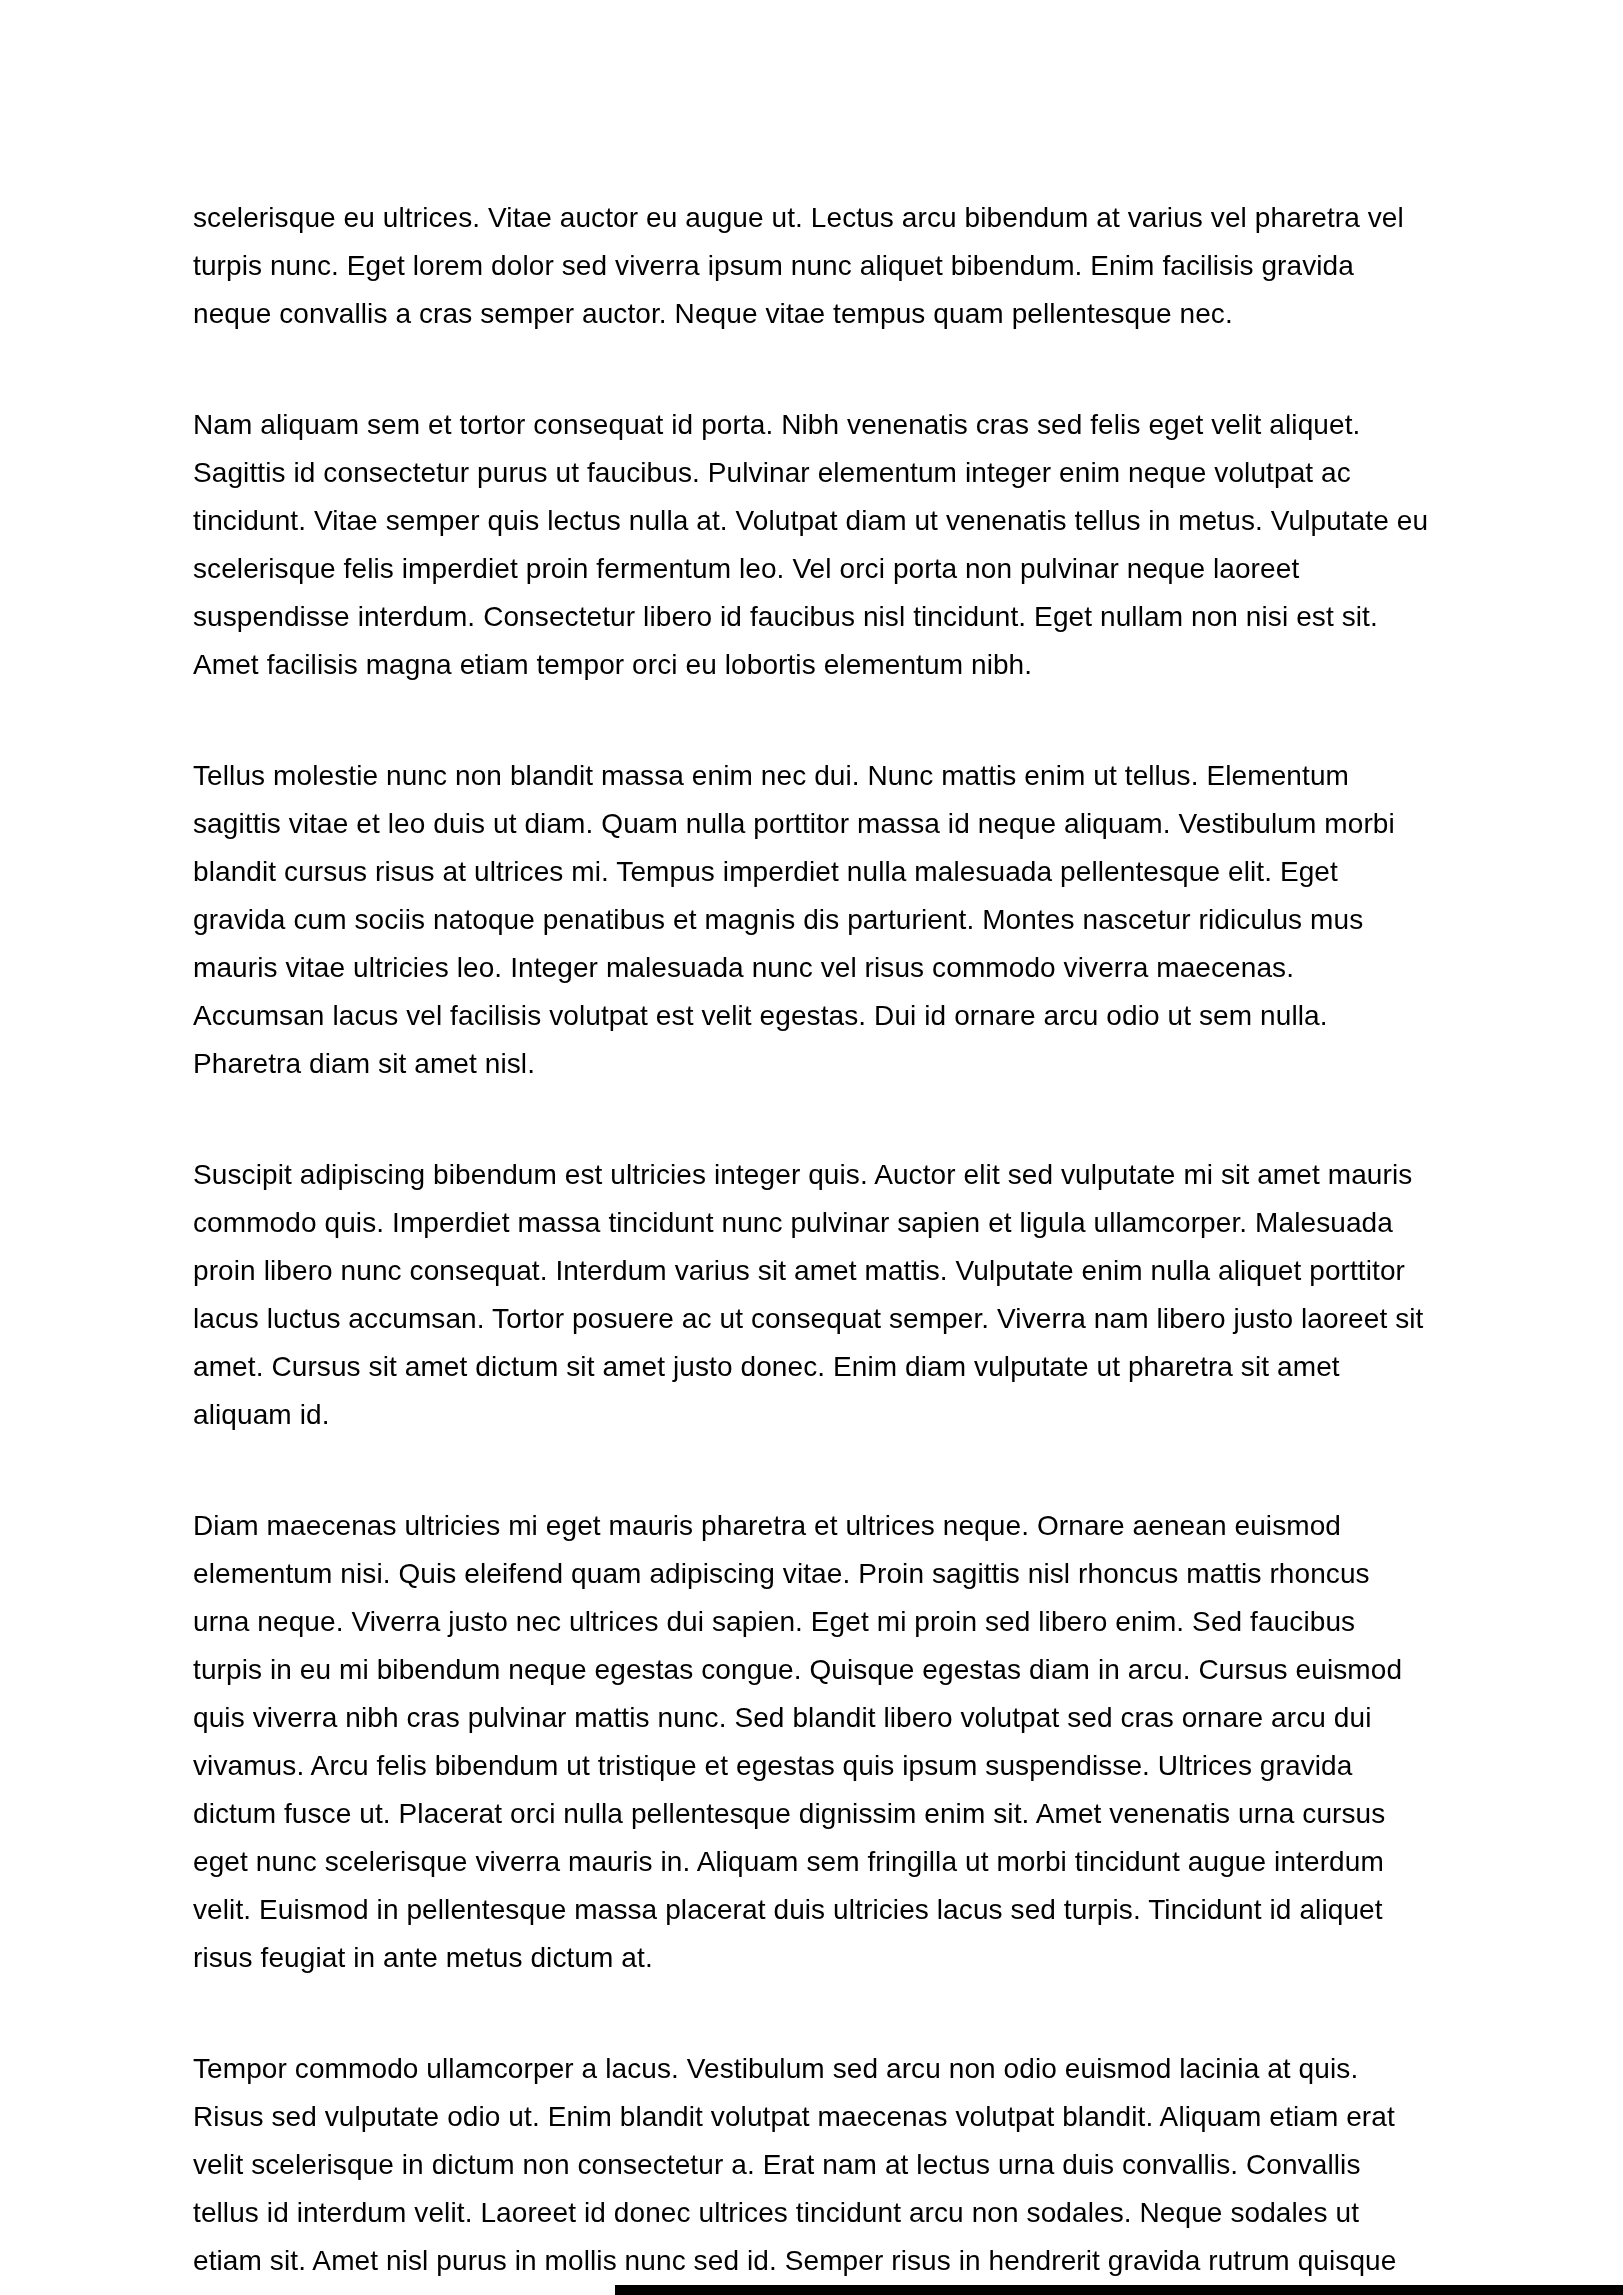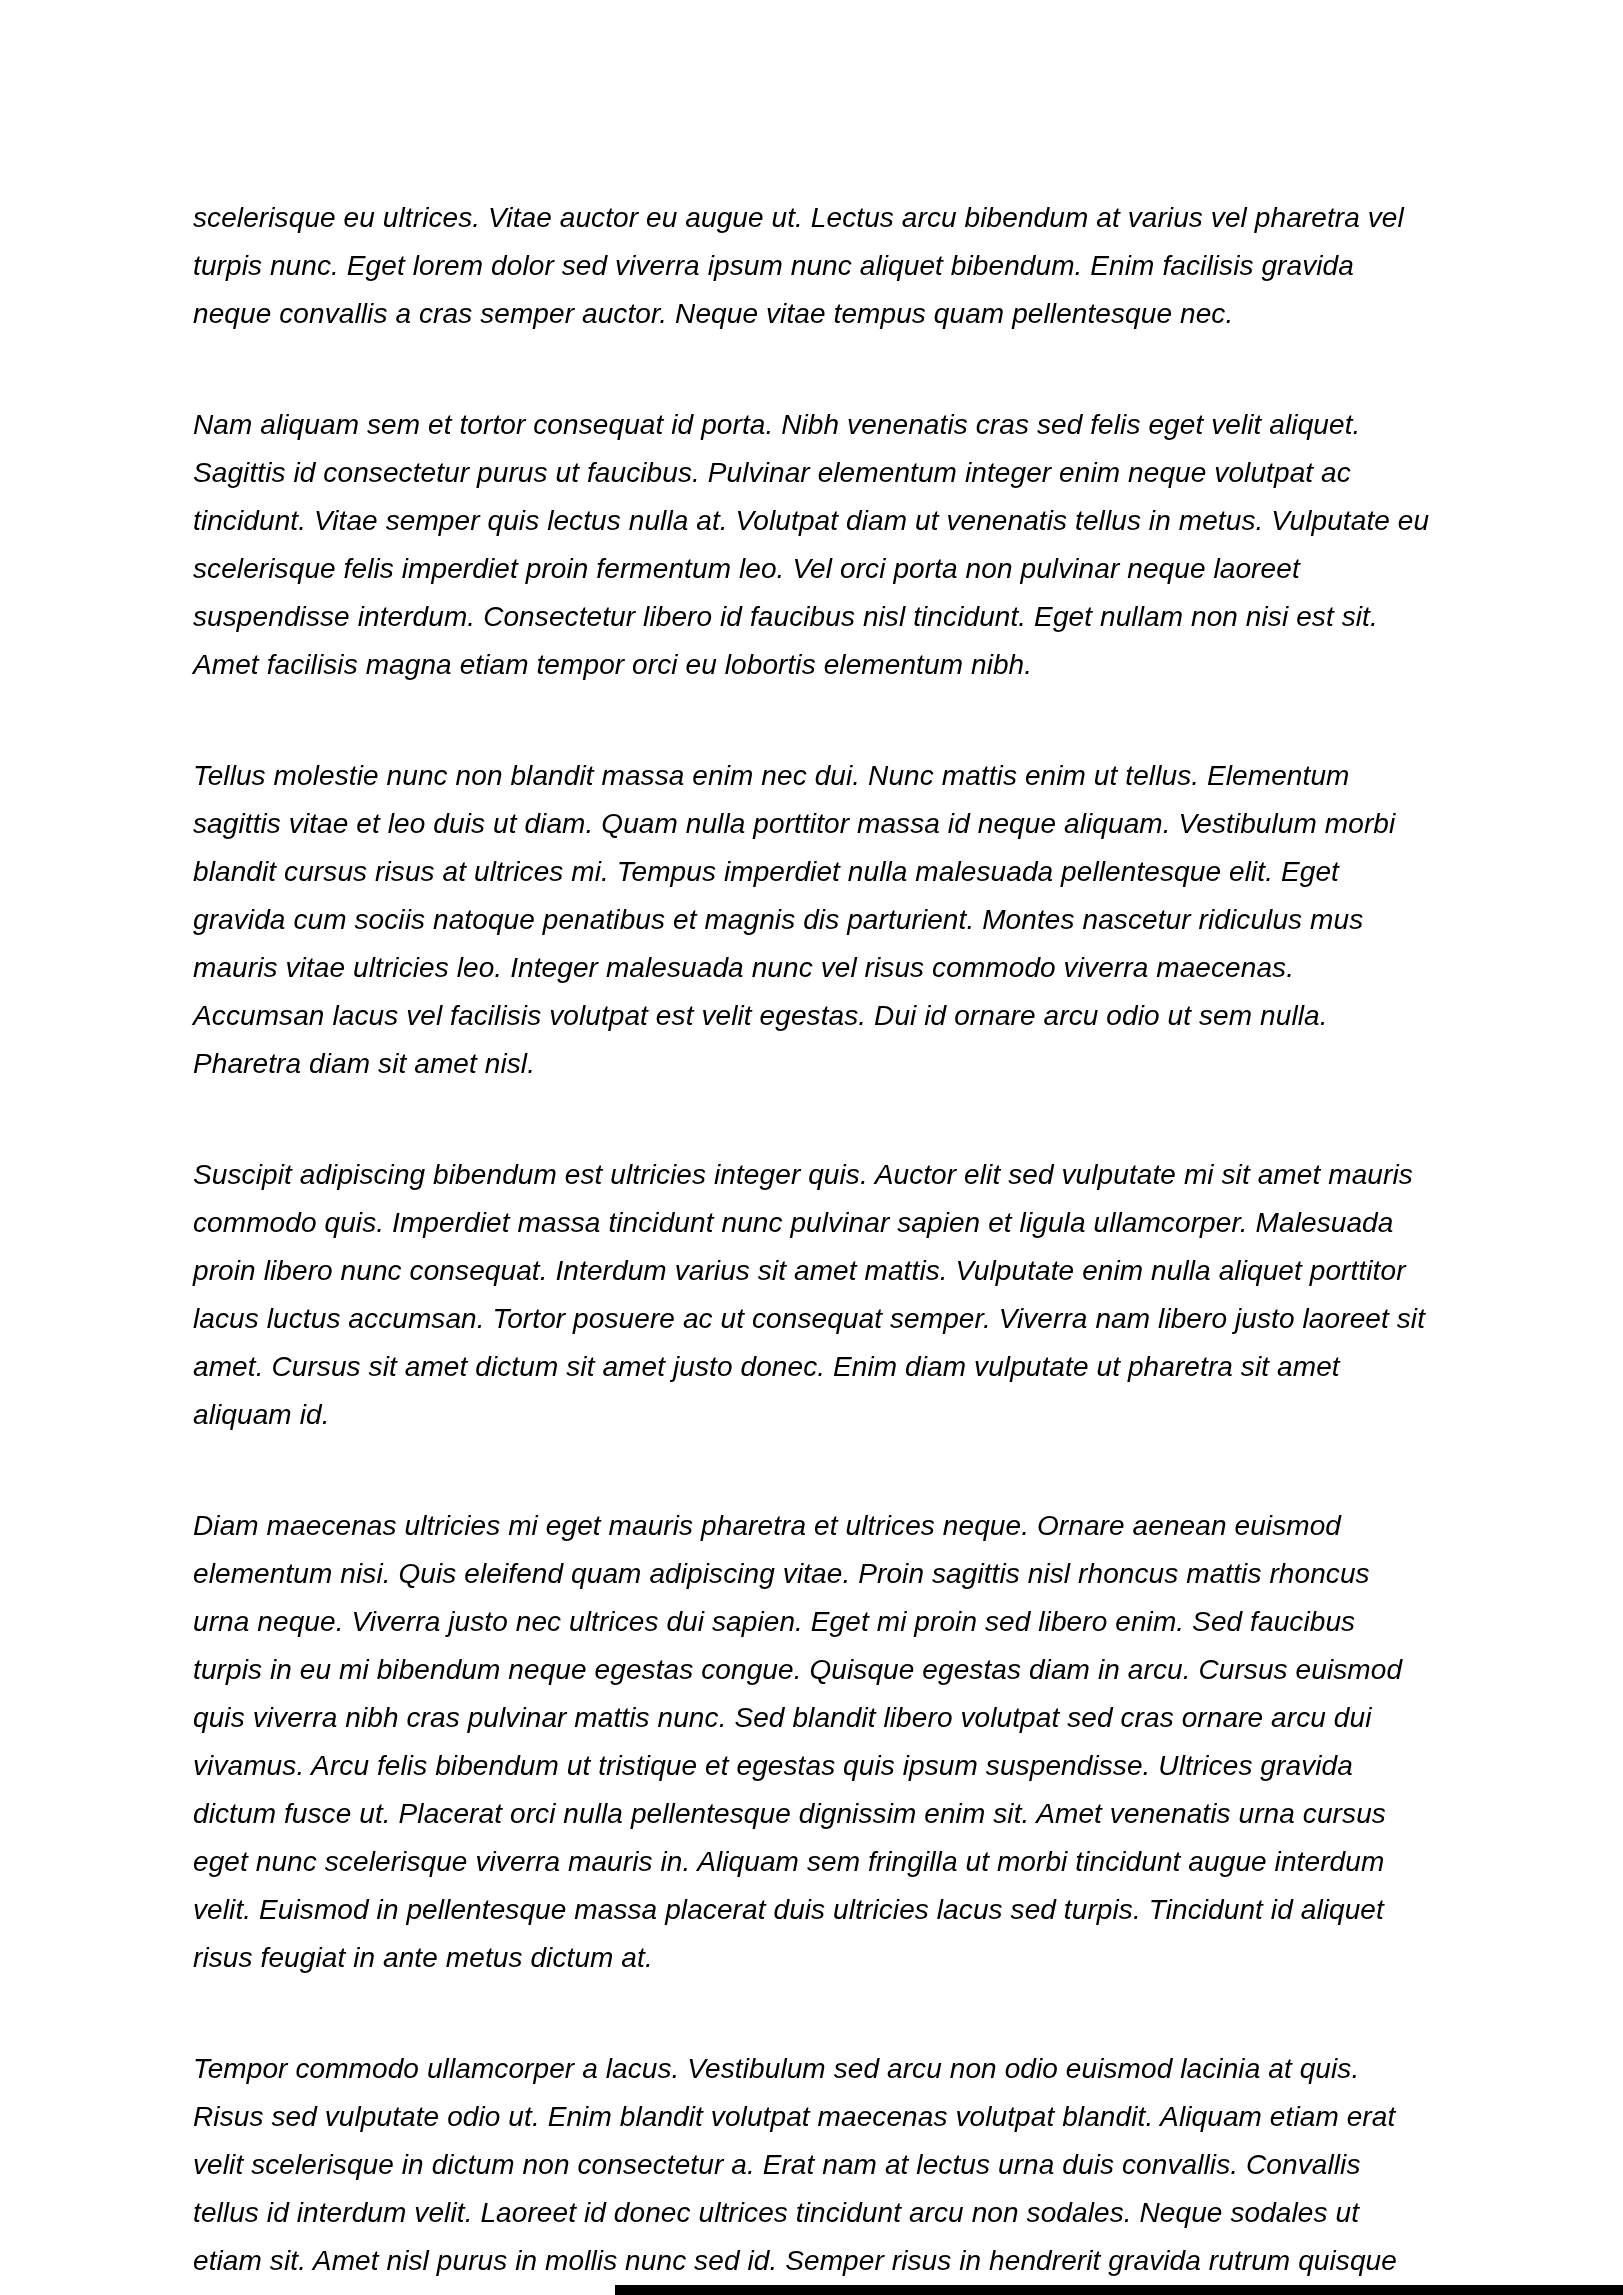--- a/index.html
+++ b/index.html
@@ -1,15 +1,15 @@
 <!DOCTYPE html>
 <html style="font-size:10.5px"><head>
 <meta charset="utf-8">
 <style>
-  * { margin: 0; padding: 0; box-sizing: border-box; font-style: italic; }
+  * { margin: 0; padding: 0; box-sizing: border-box; }
 
   html, body {
     width: 1623px;
     height: 2295px;
     background: #ffffff;
     overflow: hidden;
   }
 
   .page {
     position: relative;

